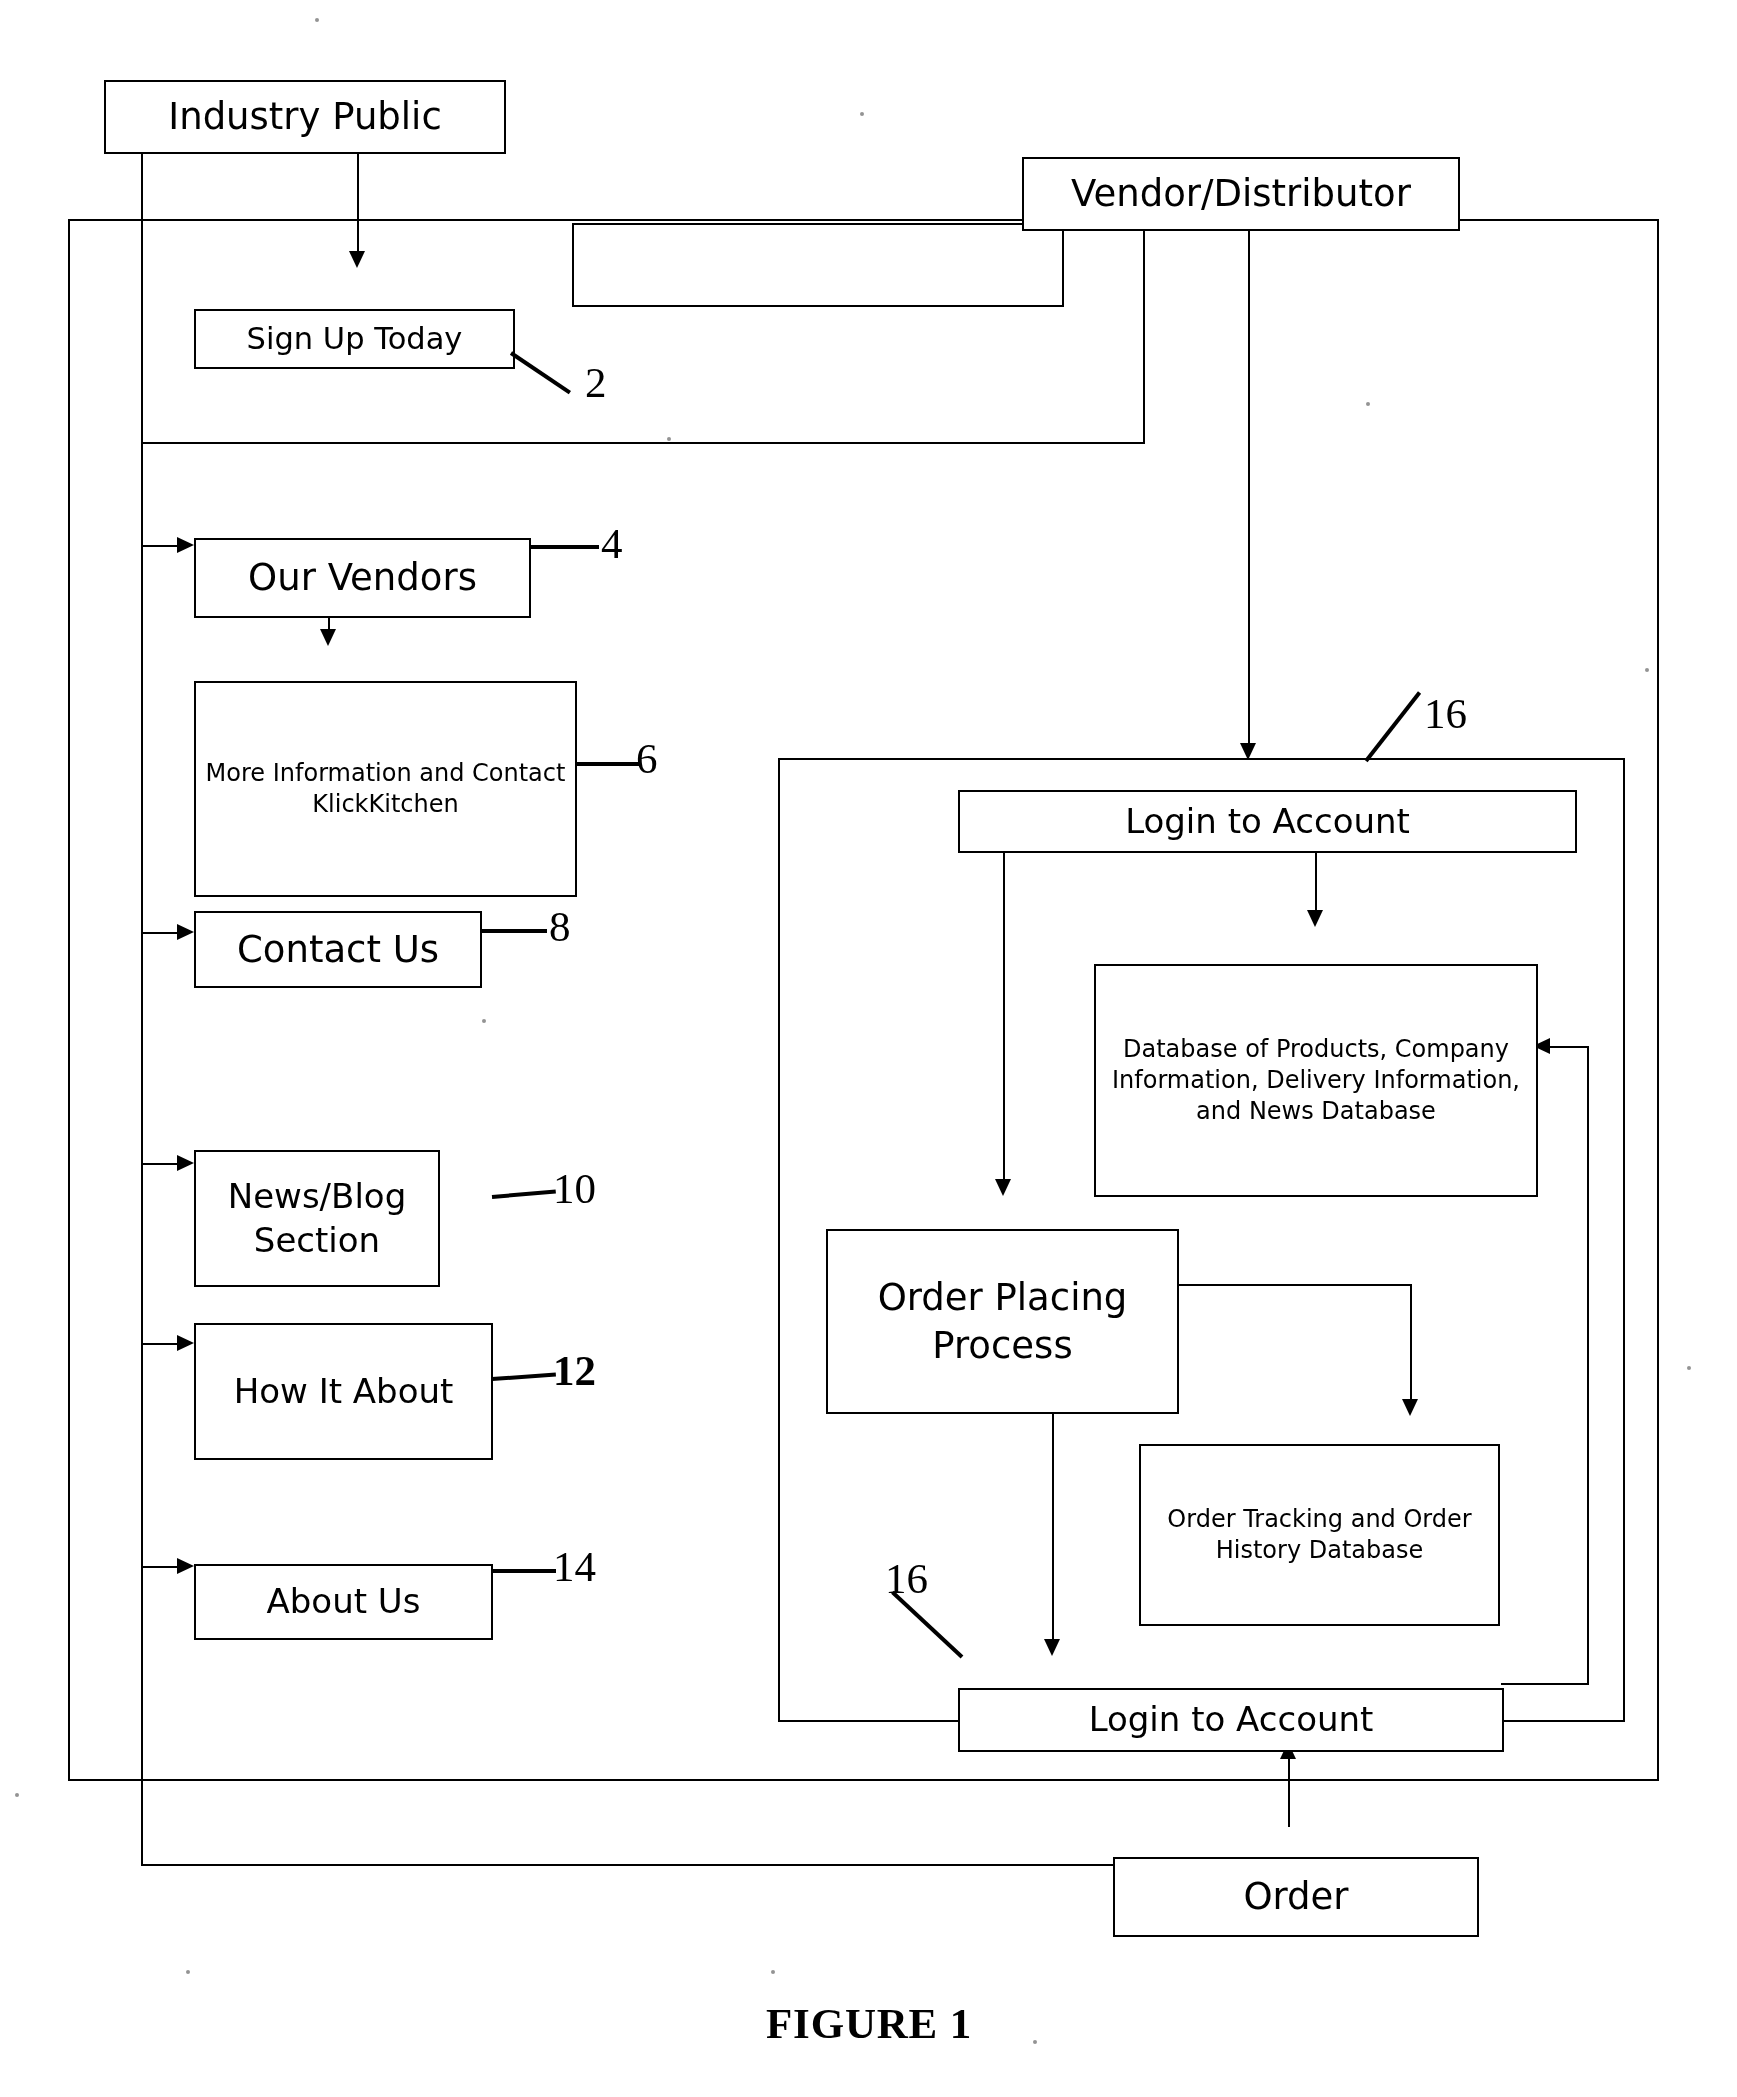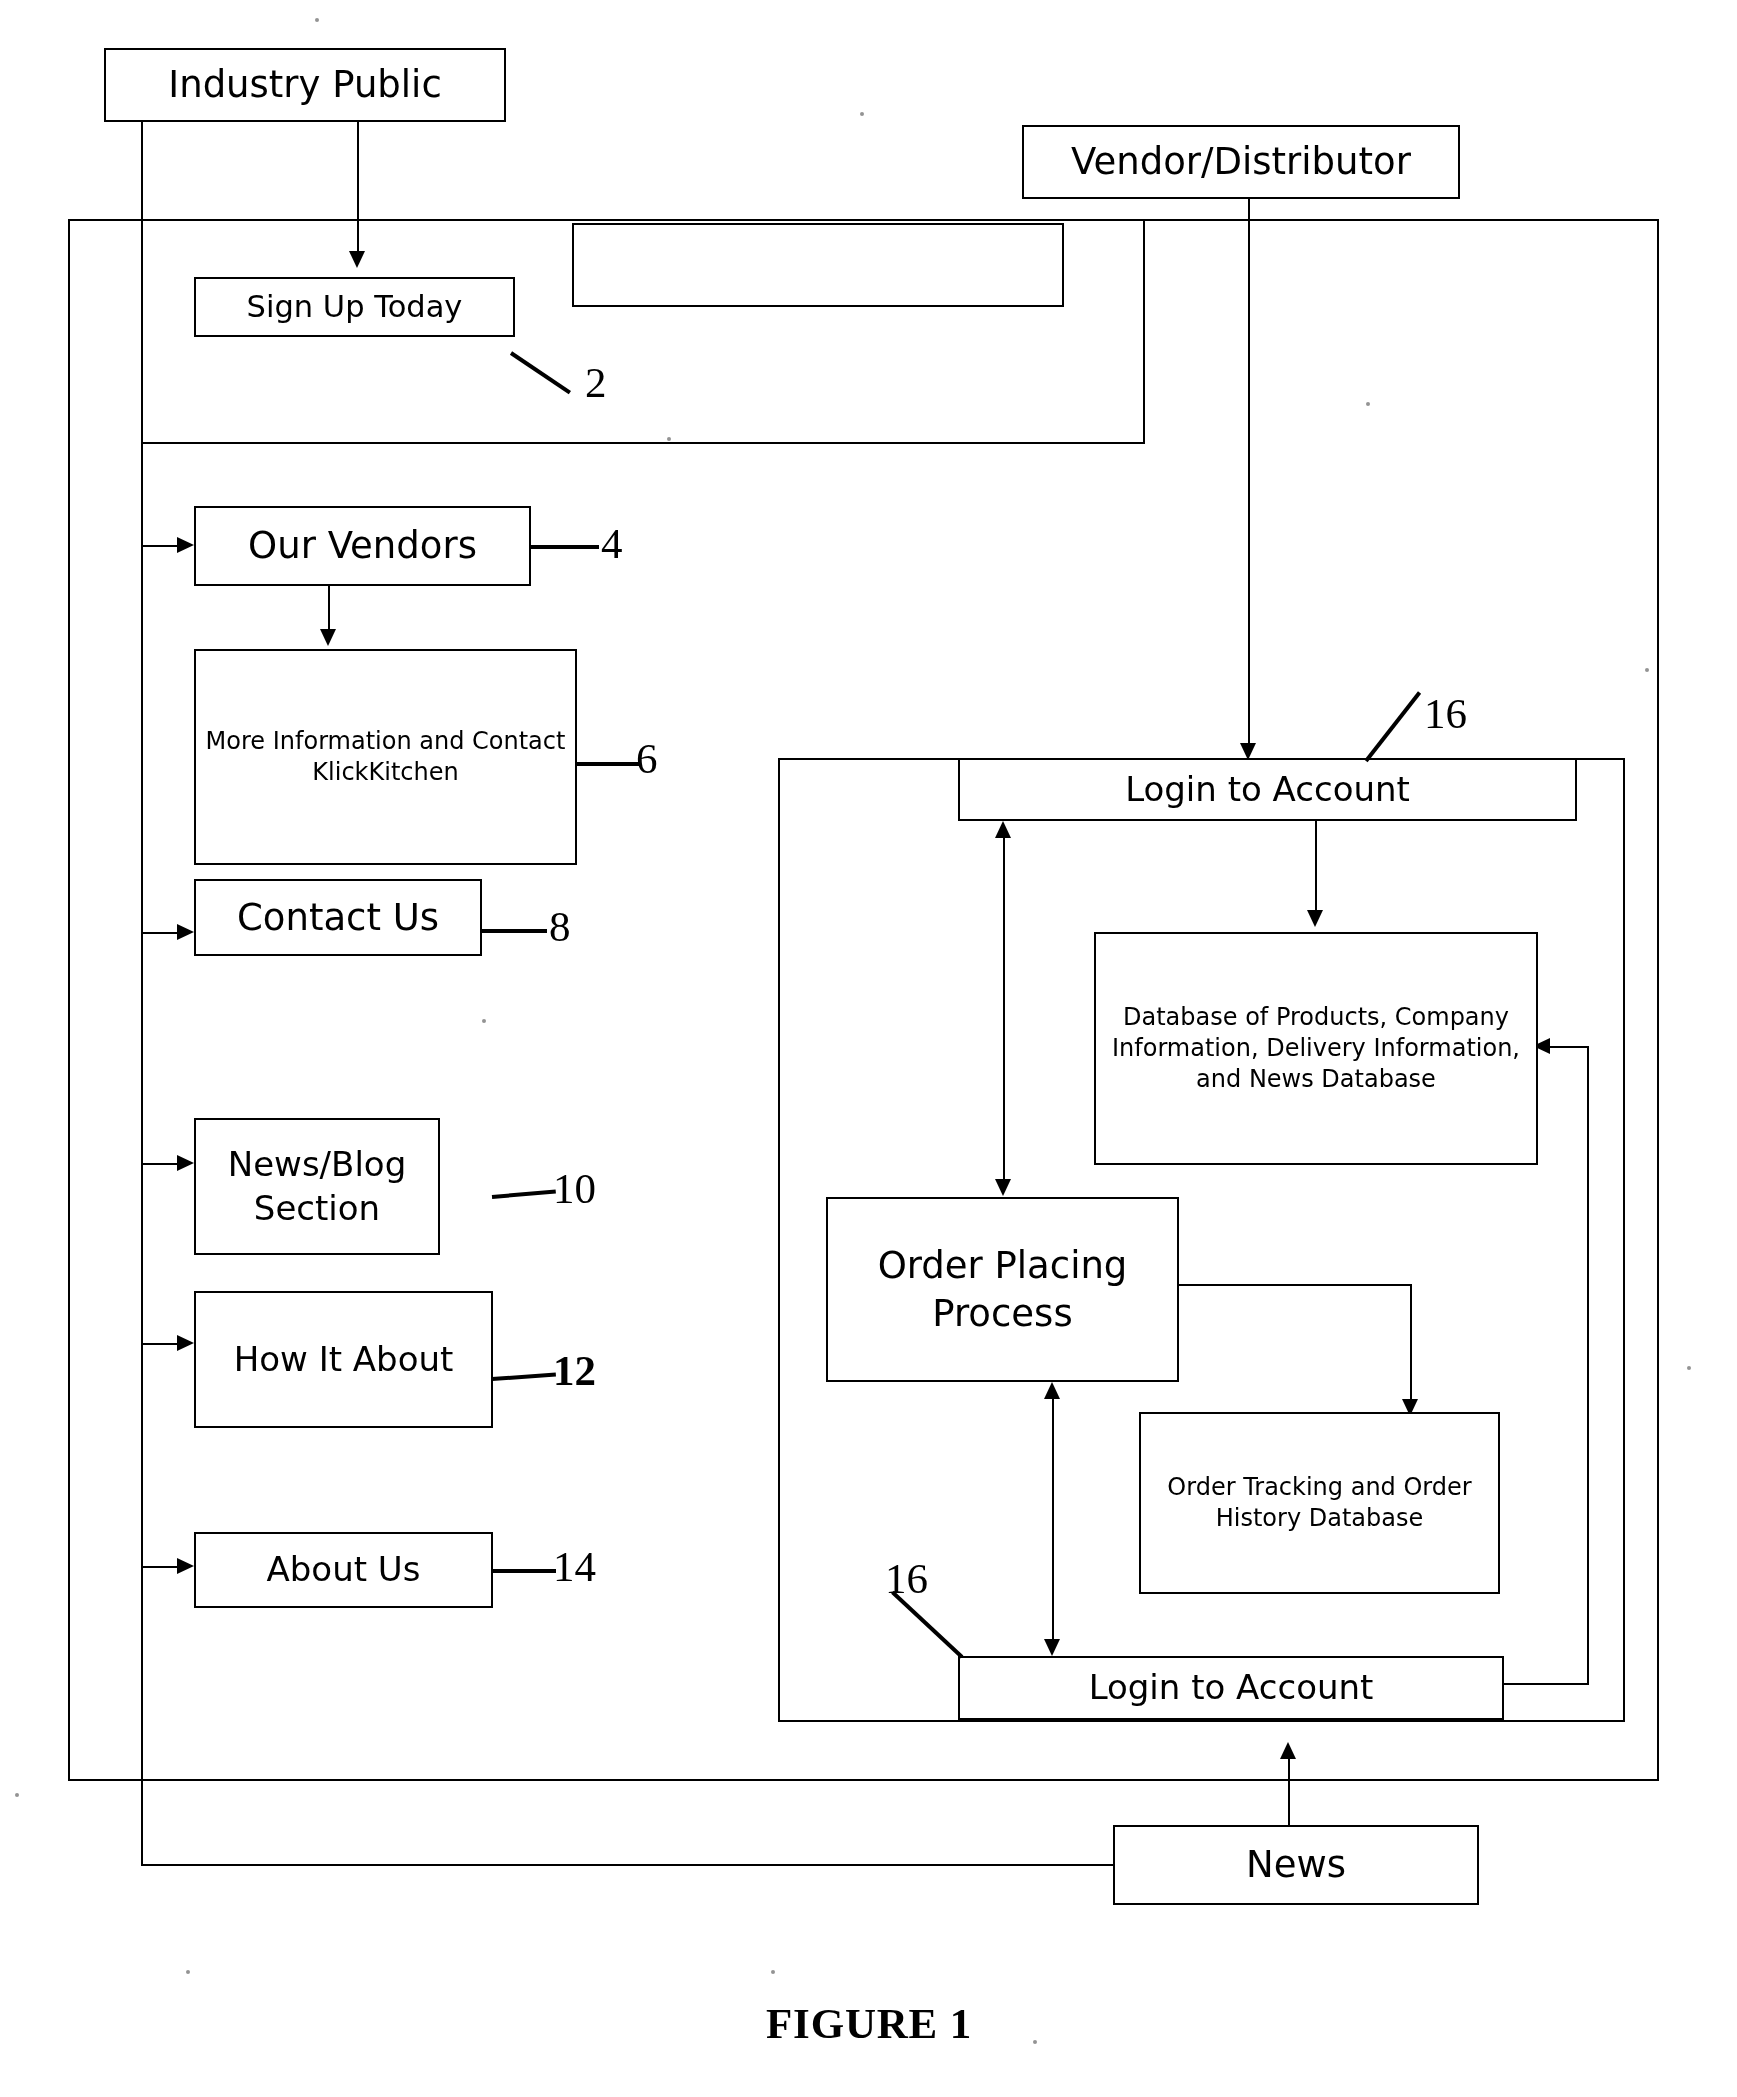--- a/index.html
+++ b/index.html
@@ -4,21 +4,21 @@
 <style>
   html,body{margin:0;padding:0;background:#fff;}
   body{width:1738px;height:2097px;position:relative;overflow:hidden;
        font-family:"DejaVu Sans", sans-serif;color:#000;}
 
   .stage{position:absolute;left:0;top:0;width:1738px;height:2097px;}
 
   
   .node{position:absolute;box-sizing:border-box;border:2.4px solid #000;
         background:#fff;display:flex;align-items:center;justify-content:center;
-        text-align:center;line-height:1.28;z-index:5;}
+        text-align:center;line-height:1.28;z-index:5;margin-top:32px;}
   .node span{display:block;padding:0 4.8px;}
 
   
   .frame{position:absolute;box-sizing:border-box;border:2.4px solid #000;
          background:transparent;z-index:1;}
 
   
   .ln{position:absolute;background:#000;z-index:3;}
   .lnv{width:2.4px;}
   .lnh{height:2.4px;}
@@ -138,21 +138,21 @@
 
   <div class="node t-sm" style="left:1139px;top:1412px;width:361px;height:182px;justify-content:flex-end;">
     <span>Order Tracking and Order History Database</span>
   </div>
 
   <div class="node t-lg" style="left:958px;top:1656px;width:546px;height:64px;">
     <span>Login to Account</span>
   </div>
 
   <div class="node t-xl" style="left:1113px;top:1825px;width:366px;height:80px;">
-    <span>News</span>
+    <span>Order</span>
   </div>
 
   <div class="ln lnv" style="left:1315px;top:820px;height:93px;"></div>
   <div class="ah ah-down" style="left:1307px;top:910px;"></div>
 
   <div class="ln lnv" style="left:1003px;top:827px;height:363px;"></div>
   <div class="ah ah-up" style="left:995px;top:821px;"></div>
   <div class="ah ah-down" style="left:995px;top:1179px;"></div>
 
   <div class="ln lnh" style="left:1179px;top:1284px;width:233px;"></div>

